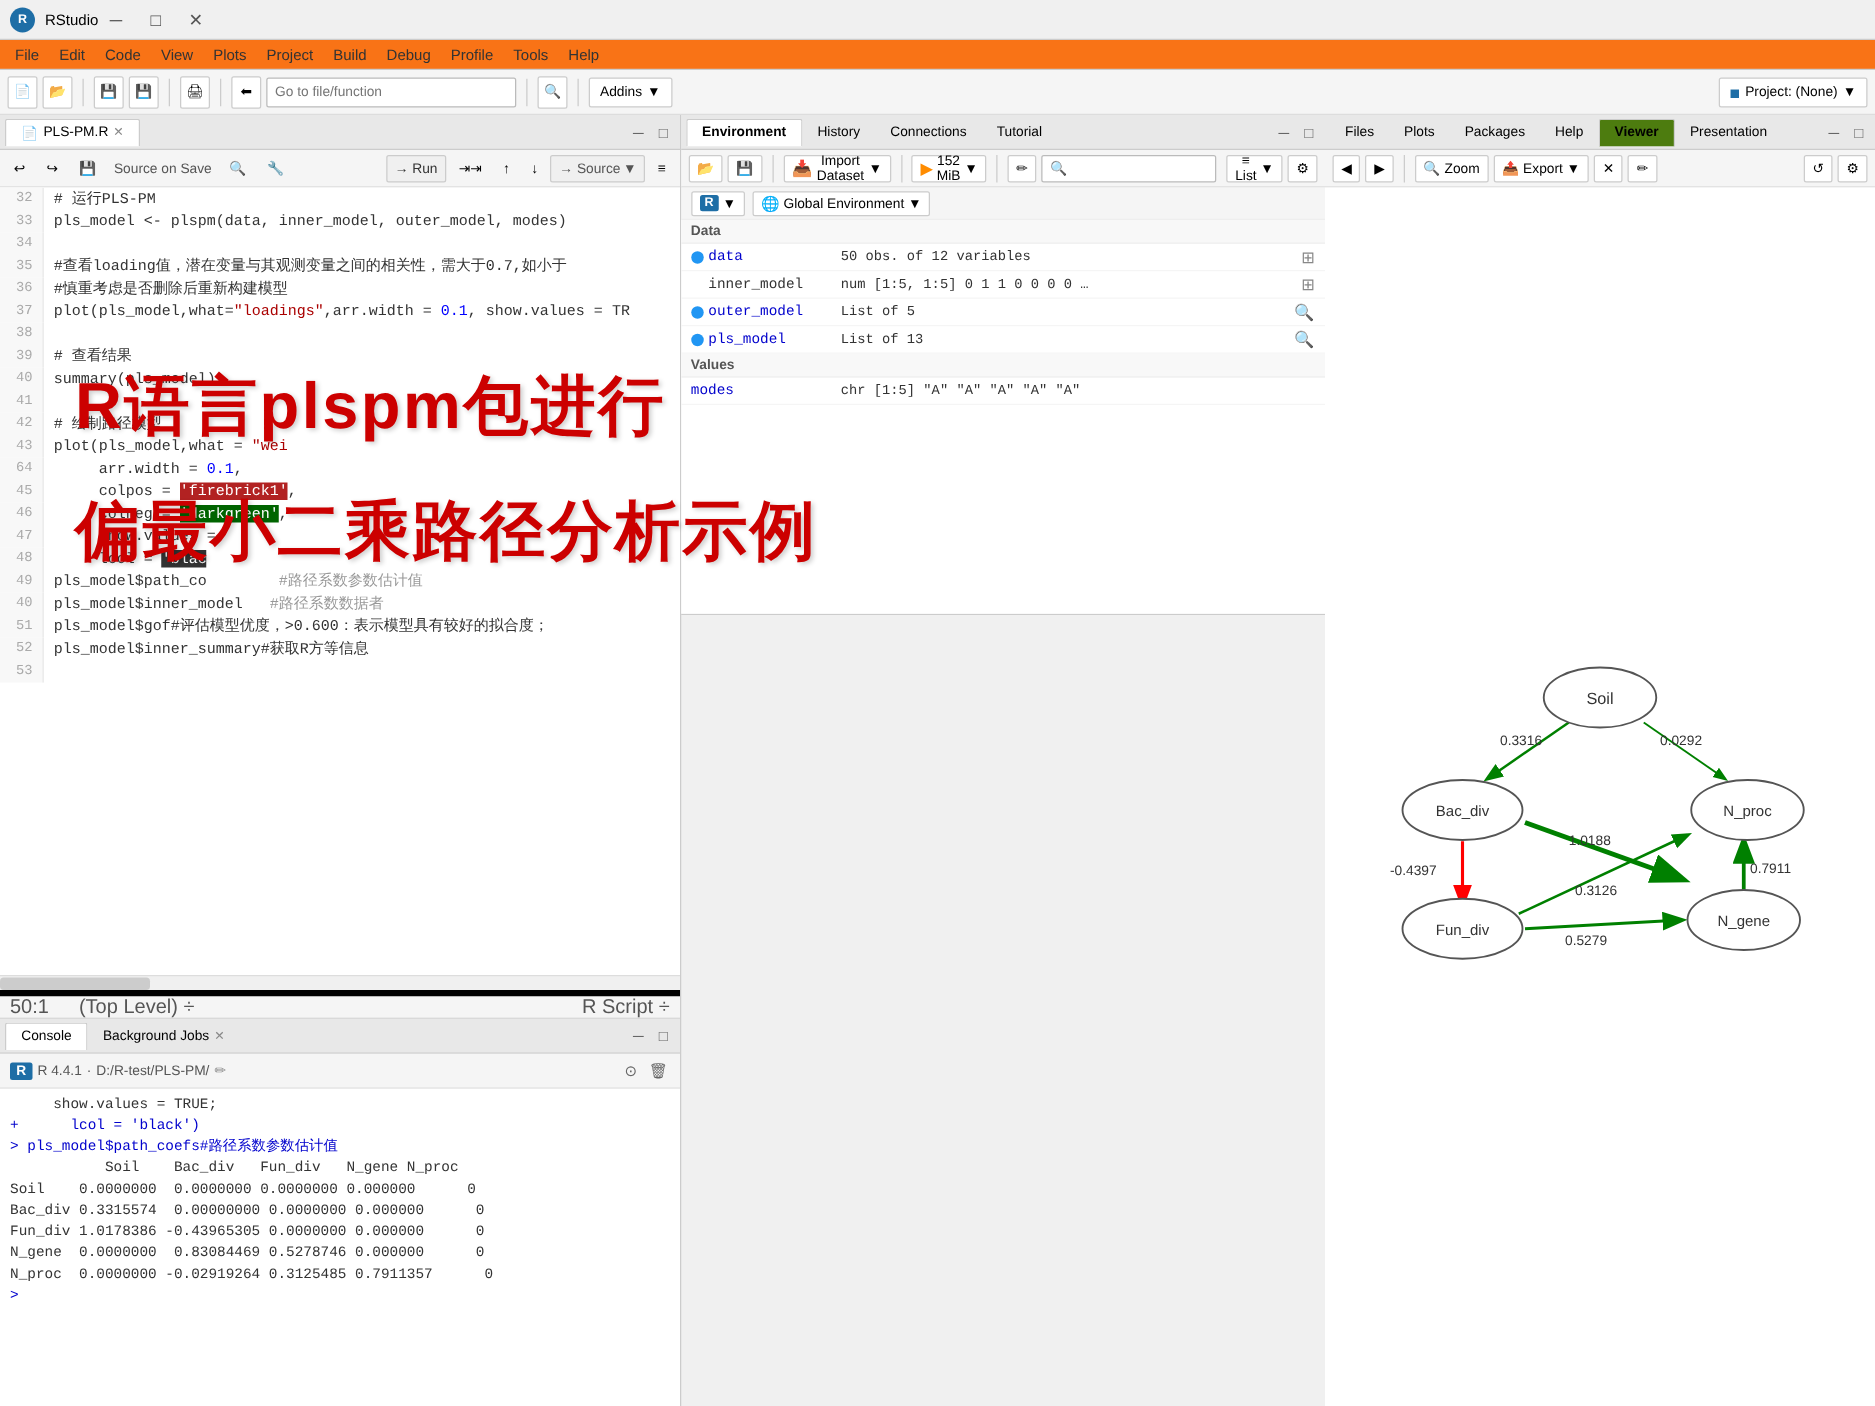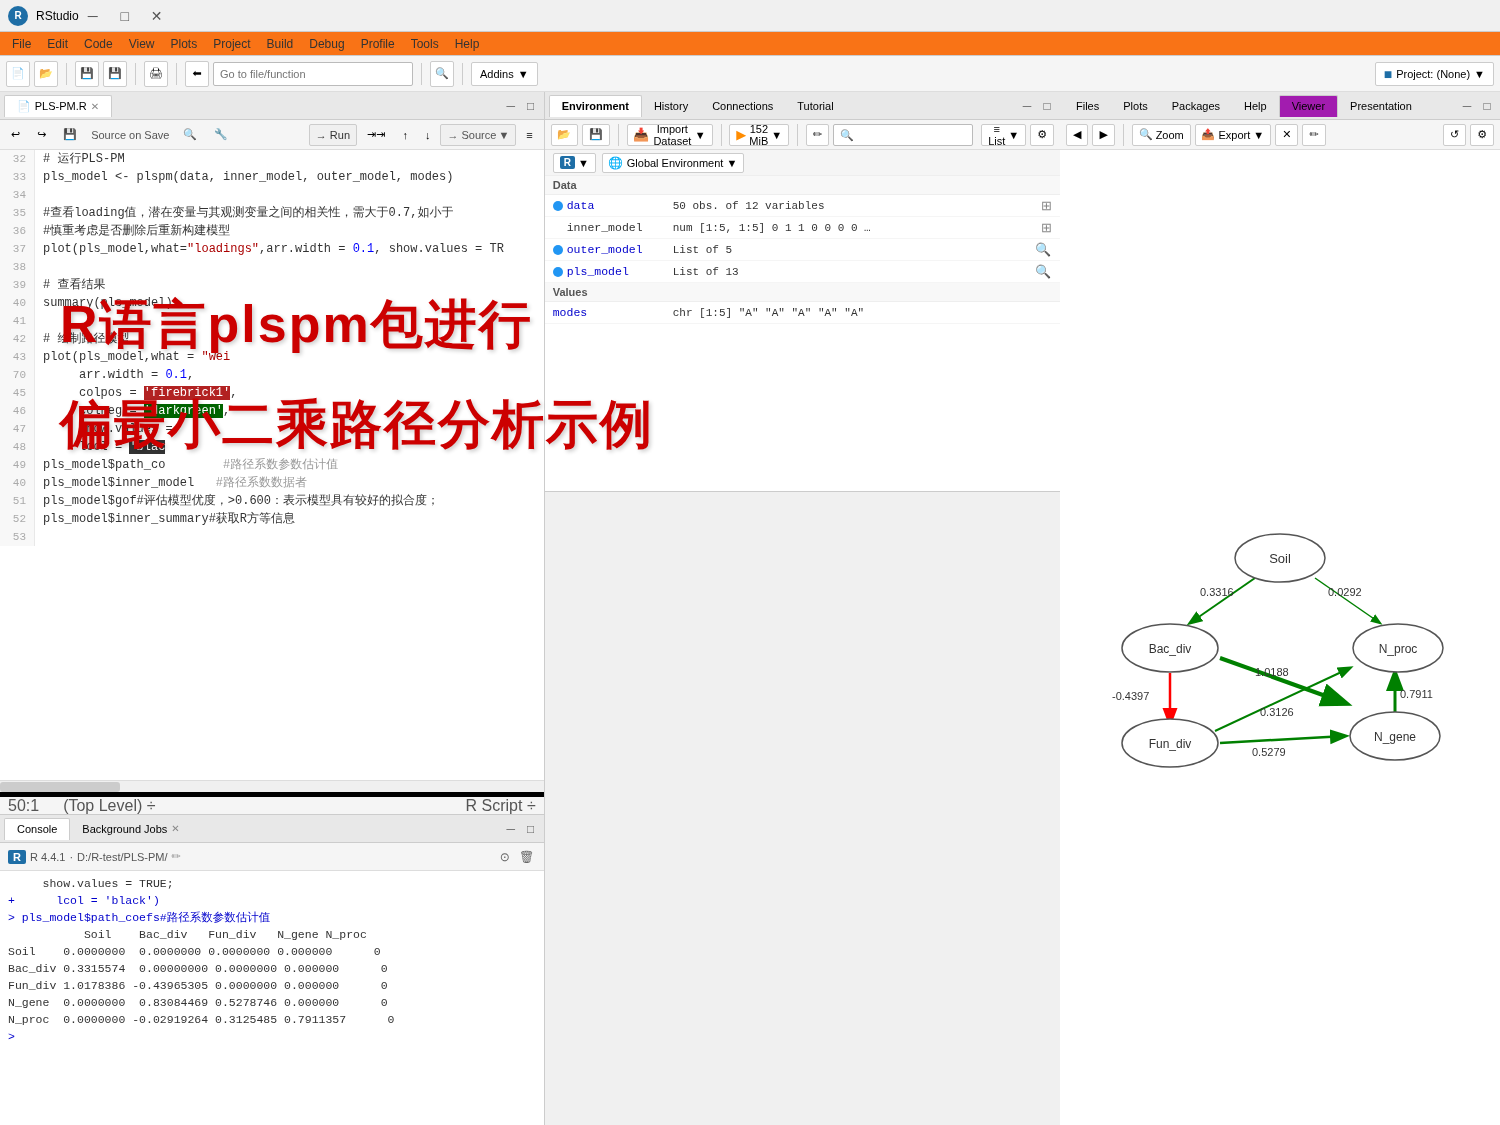--- a/index.html
+++ b/index.html
@@ -83,21 +83,21 @@
     .env-row { display: flex; align-items: center; padding: 2px 8px; border-bottom: 1px solid #f5f5f5; font-size: 11.5px; min-height: 22px; }
     .env-name { width: 120px; color: #0000cc; font-family: 'Courier New', monospace; display: flex; align-items: center; gap: 4px; }
     .env-name .dot { width: 10px; height: 10px; border-radius: 50%; display: inline-block; }
     .env-value { flex: 1; color: #333; font-family: 'Courier New', monospace; font-size: 11px; }
     .env-icon { margin-left: auto; color: #888; font-size: 13px; cursor: pointer; }
 
     
     #files-pane { flex: 1; display: flex; flex-direction: column; }
     #files-tabs { background: #e8e8e8; height: 28px; display: flex; align-items: center; padding: 0 4px; border-bottom: 1px solid #ccc; }
     .files-tab { height: 22px; padding: 0 12px; font-size: 11px; cursor: pointer; display: flex; align-items: center; }
-    .files-tab.active { background: #a21caf; border: 1px solid #ccc; border-bottom: none; border-radius: 2px 2px 0 0; font-weight: normal; }
+    .files-tab.active { background: #4d7c0f; border: 1px solid #ccc; border-bottom: none; border-radius: 2px 2px 0 0; font-weight: bold; }
     #files-toolbar { background: #f5f5f5; height: 30px; display: flex; align-items: center; padding: 0 6px; gap: 4px; border-bottom: 1px solid #ddd; }
     .files-tb-btn { height: 22px; padding: 0 6px; border: 1px solid #ccc; background: #fff; cursor: pointer; font-size: 11px; display: flex; align-items: center; gap: 3px; border-radius: 2px; }
     #plot-area { flex: 1; background: #fff; display: flex; align-items: center; justify-content: center; overflow: hidden; }
 
     
     .pane-controls { display: flex; gap: 2px; margin-left: auto; }
     .pane-ctrl-btn { width: 18px; height: 18px; border: none; background: transparent; cursor: pointer; font-size: 12px; color: #666; display: flex; align-items: center; justify-content: center; }
   </style>
 </head>
 <body>
@@ -231,21 +231,21 @@
           </div>
         <div class="code-line">
             <span class="line-num">42</span>
             <span class="line-code comment"># 绘制路径模型</span>
           </div>
         <div class="code-line">
             <span class="line-num">43</span>
             <span class="line-code">plot(pls_model,what = <span class="str">"wei</span></span>
           </div>
         <div class="code-line">
-            <span class="line-num">70</span>
+            <span class="line-num">64</span>
             <span class="line-code">     arr.width = <span class="num">0.1</span>,</span>
           </div>
         <div class="code-line">
             <span class="line-num">45</span>
             <span class="line-code">     colpos = <span class="hl-firebrick">'firebrick1'</span>,</span>
           </div>
         <div class="code-line">
             <span class="line-num">46</span>
             <span class="line-code">     colneg = <span class="hl-darkgreen">'darkgreen'</span>,</span>
           </div>

